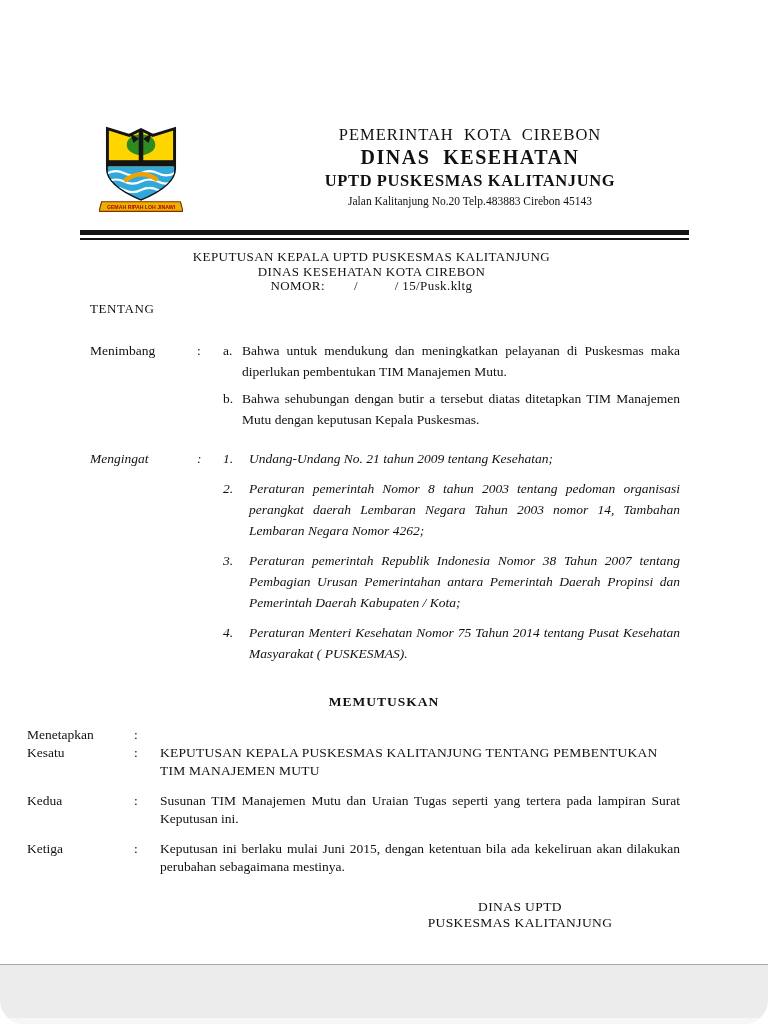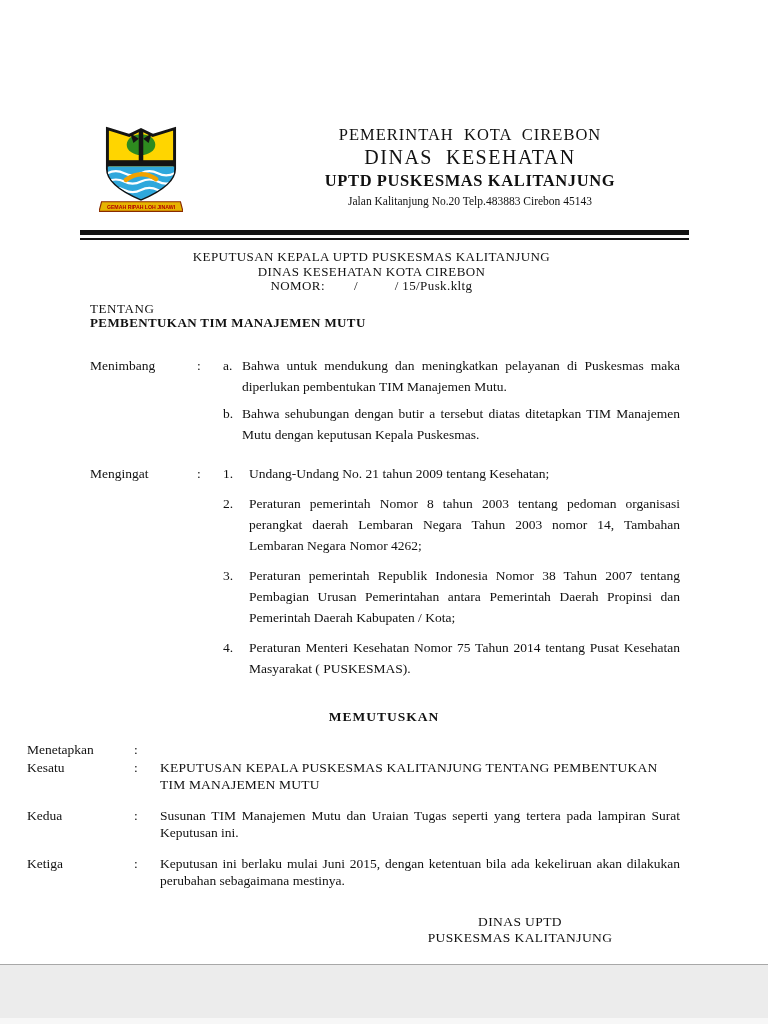--- a/index.html
+++ b/index.html
@@ -5,30 +5,31 @@
   * { margin: 0; padding: 0; box-sizing: border-box; }
   html, body { background: #ffffff; }
   .page {
     position: relative;
     width: 768px;
     height: 1024px;
     background: #ffffff;
     overflow: hidden;
     font-family: "Liberation Serif", "DejaVu Serif", serif;
     color: #111111;
+    border-radius: 24px;
   }
   .keep-spaces { white-space: pre-wrap; }
 
   
   .letterhead { position: relative; margin-top: 122px; height: 94px; }
   .logo { position: absolute; left: 99px; top: 0; width: 84px; height: 94px; }
   .logo svg { width: 100%; height: 100%; display: block; }
   .head-text { position: absolute; left: 252px; top: 2px; width: 436px; text-align: center; }
   .org-line1 { font-size: 16.5px; line-height: 21px; letter-spacing: 1px; font-weight: 400; }
-  .org-line2 { font-size: 20px; line-height: 25px; letter-spacing: 1.5px; font-weight: 400; }
+  .org-line2 { font-size: 20px; line-height: 25px; letter-spacing: 1.5px; font-weight: 700; }
   .org-line3 { font-size: 16.5px; line-height: 22px; letter-spacing: 0.6px; font-weight: 700; }
   .org-address { font-size: 11.5px; line-height: 15px; margin-top: 2px; font-weight: 400; }
 
   
   .rule {
     margin: 14px 0 0 80px;
     width: 609px;
     border-top: 5px solid #141414;
     border-bottom: 2px solid #141414;
     height: 10px;
@@ -45,21 +46,21 @@
   .body-section { padding: 0 88px 0 90px; font-size: 13.5px; }
   .row { display: grid; grid-template-columns: 107px 26px 1fr; align-items: start; }
   .row-label { font-size: 13.5px; line-height: 21px; }
   .row-colon { font-size: 13.5px; line-height: 21px; }
   .menimbang { margin-top: 24px; }
   .sub-row { display: grid; grid-template-columns: 19px 1fr; align-items: start; }
   .sub-row-num { grid-template-columns: 26px 1fr; }
   .marker { font-size: 13.5px; line-height: 21px; }
   .item-text { font-size: 13.5px; line-height: 21px; text-align: justify; }
   .menimbang .sub-row { margin-bottom: 6px; }
-  .mengingat { margin-top: 12px; }
+  .mengingat { margin-top: 12px; font-style: italic; }
   .mengingat .sub-row { margin-bottom: 9px; }
 
   
   .memutuskan { margin-top: 20px; text-align: center; font-size: 13.5px; font-weight: 700; letter-spacing: 1px; line-height: 17px; }
 
   
   .decisions { margin-top: 16px; padding-left: 27px; }
   .decision-row { margin-bottom: 0; }
   .decision-row .row-label, .decision-row .row-colon { line-height: 18px; }
   .decision-text { font-size: 13.5px; line-height: 17.5px; text-align: justify; }
@@ -125,21 +126,20 @@
 
   <div class="rule"></div>
 
   <div class="title-block">
     <div class="title-line">KEPUTUSAN KEPALA UPTD PUSKESMAS KALITANJUNG</div>
     <div class="title-line">DINAS KESEHATAN KOTA CIREBON</div>
     <div class="title-line keep-spaces">NOMOR:        /          / 15/Pusk.kltg</div>
   </div>
   <div class="tentang-block">
     <div class="tentang-label">TENTANG</div>
-    <div class="subject-line">PEMBENTUKAN TIM MANAJEMEN MUTU</div>
   </div>
 
   <div class="body-section">
 
     <div class="row menimbang">
       <div class="row-label">Menimbang</div>
       <div class="row-colon">:</div>
       <div>
         <div class="sub-row">
           <span class="marker">a.</span>

